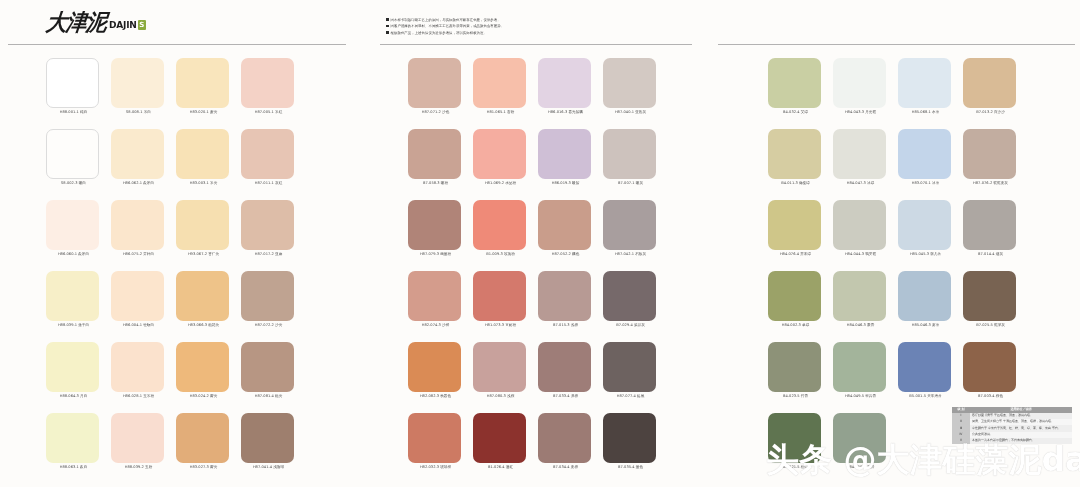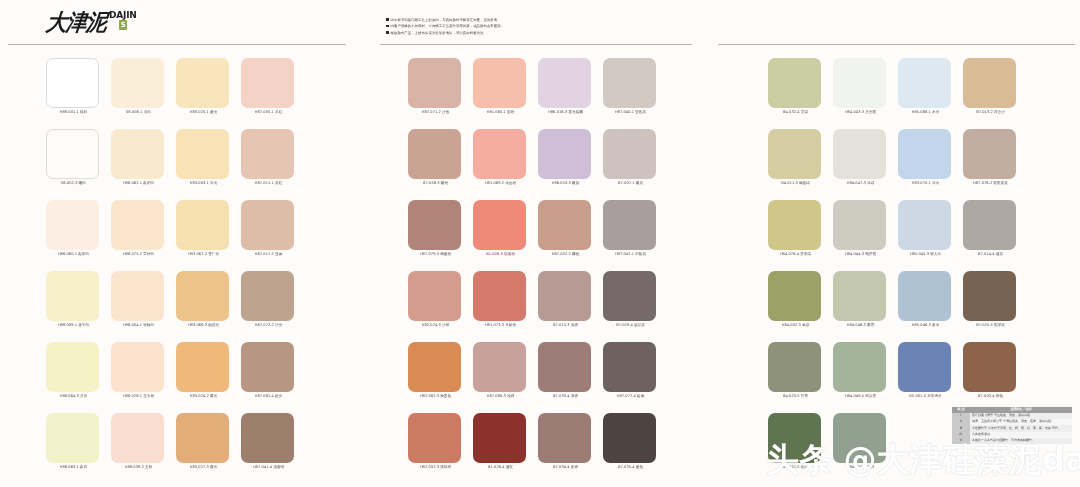--- a/index.html
+++ b/index.html
@@ -15,21 +15,21 @@
   .header{position:absolute;left:0;top:0;width:1080px;height:52px;}
 
   .logo-wrap{position:absolute;left:46px;top:11px;display:flex;align-items:flex-end;gap:3px;}
   .logo-cn{
     font-family:"DejaVu Serif","Liberation Serif",serif;
     font-size:21px;font-weight:700;color:#1b1b1b;
     letter-spacing:-1px;line-height:1;
     transform:skewX(-6deg) scaleY(1.08);
     font-style:italic;
   }
-  .logo-en{display:flex;align-items:center;margin-bottom:2px;flex-direction:column;}
+  .logo-en{display:flex;align-items:center;margin-bottom:2px;}
   .logo-en-text{
     font-size:9px;font-weight:700;color:#1d1d1d;letter-spacing:-.2px;
     line-height:1;
   }
   .logo-en-badge{
     display:inline-block;background:#8bab3e;color:#fff;
     font-size:7px;font-weight:700;line-height:1;
     padding:1.5px 1.5px;margin-left:1px;border-radius:1px;
   }
 

